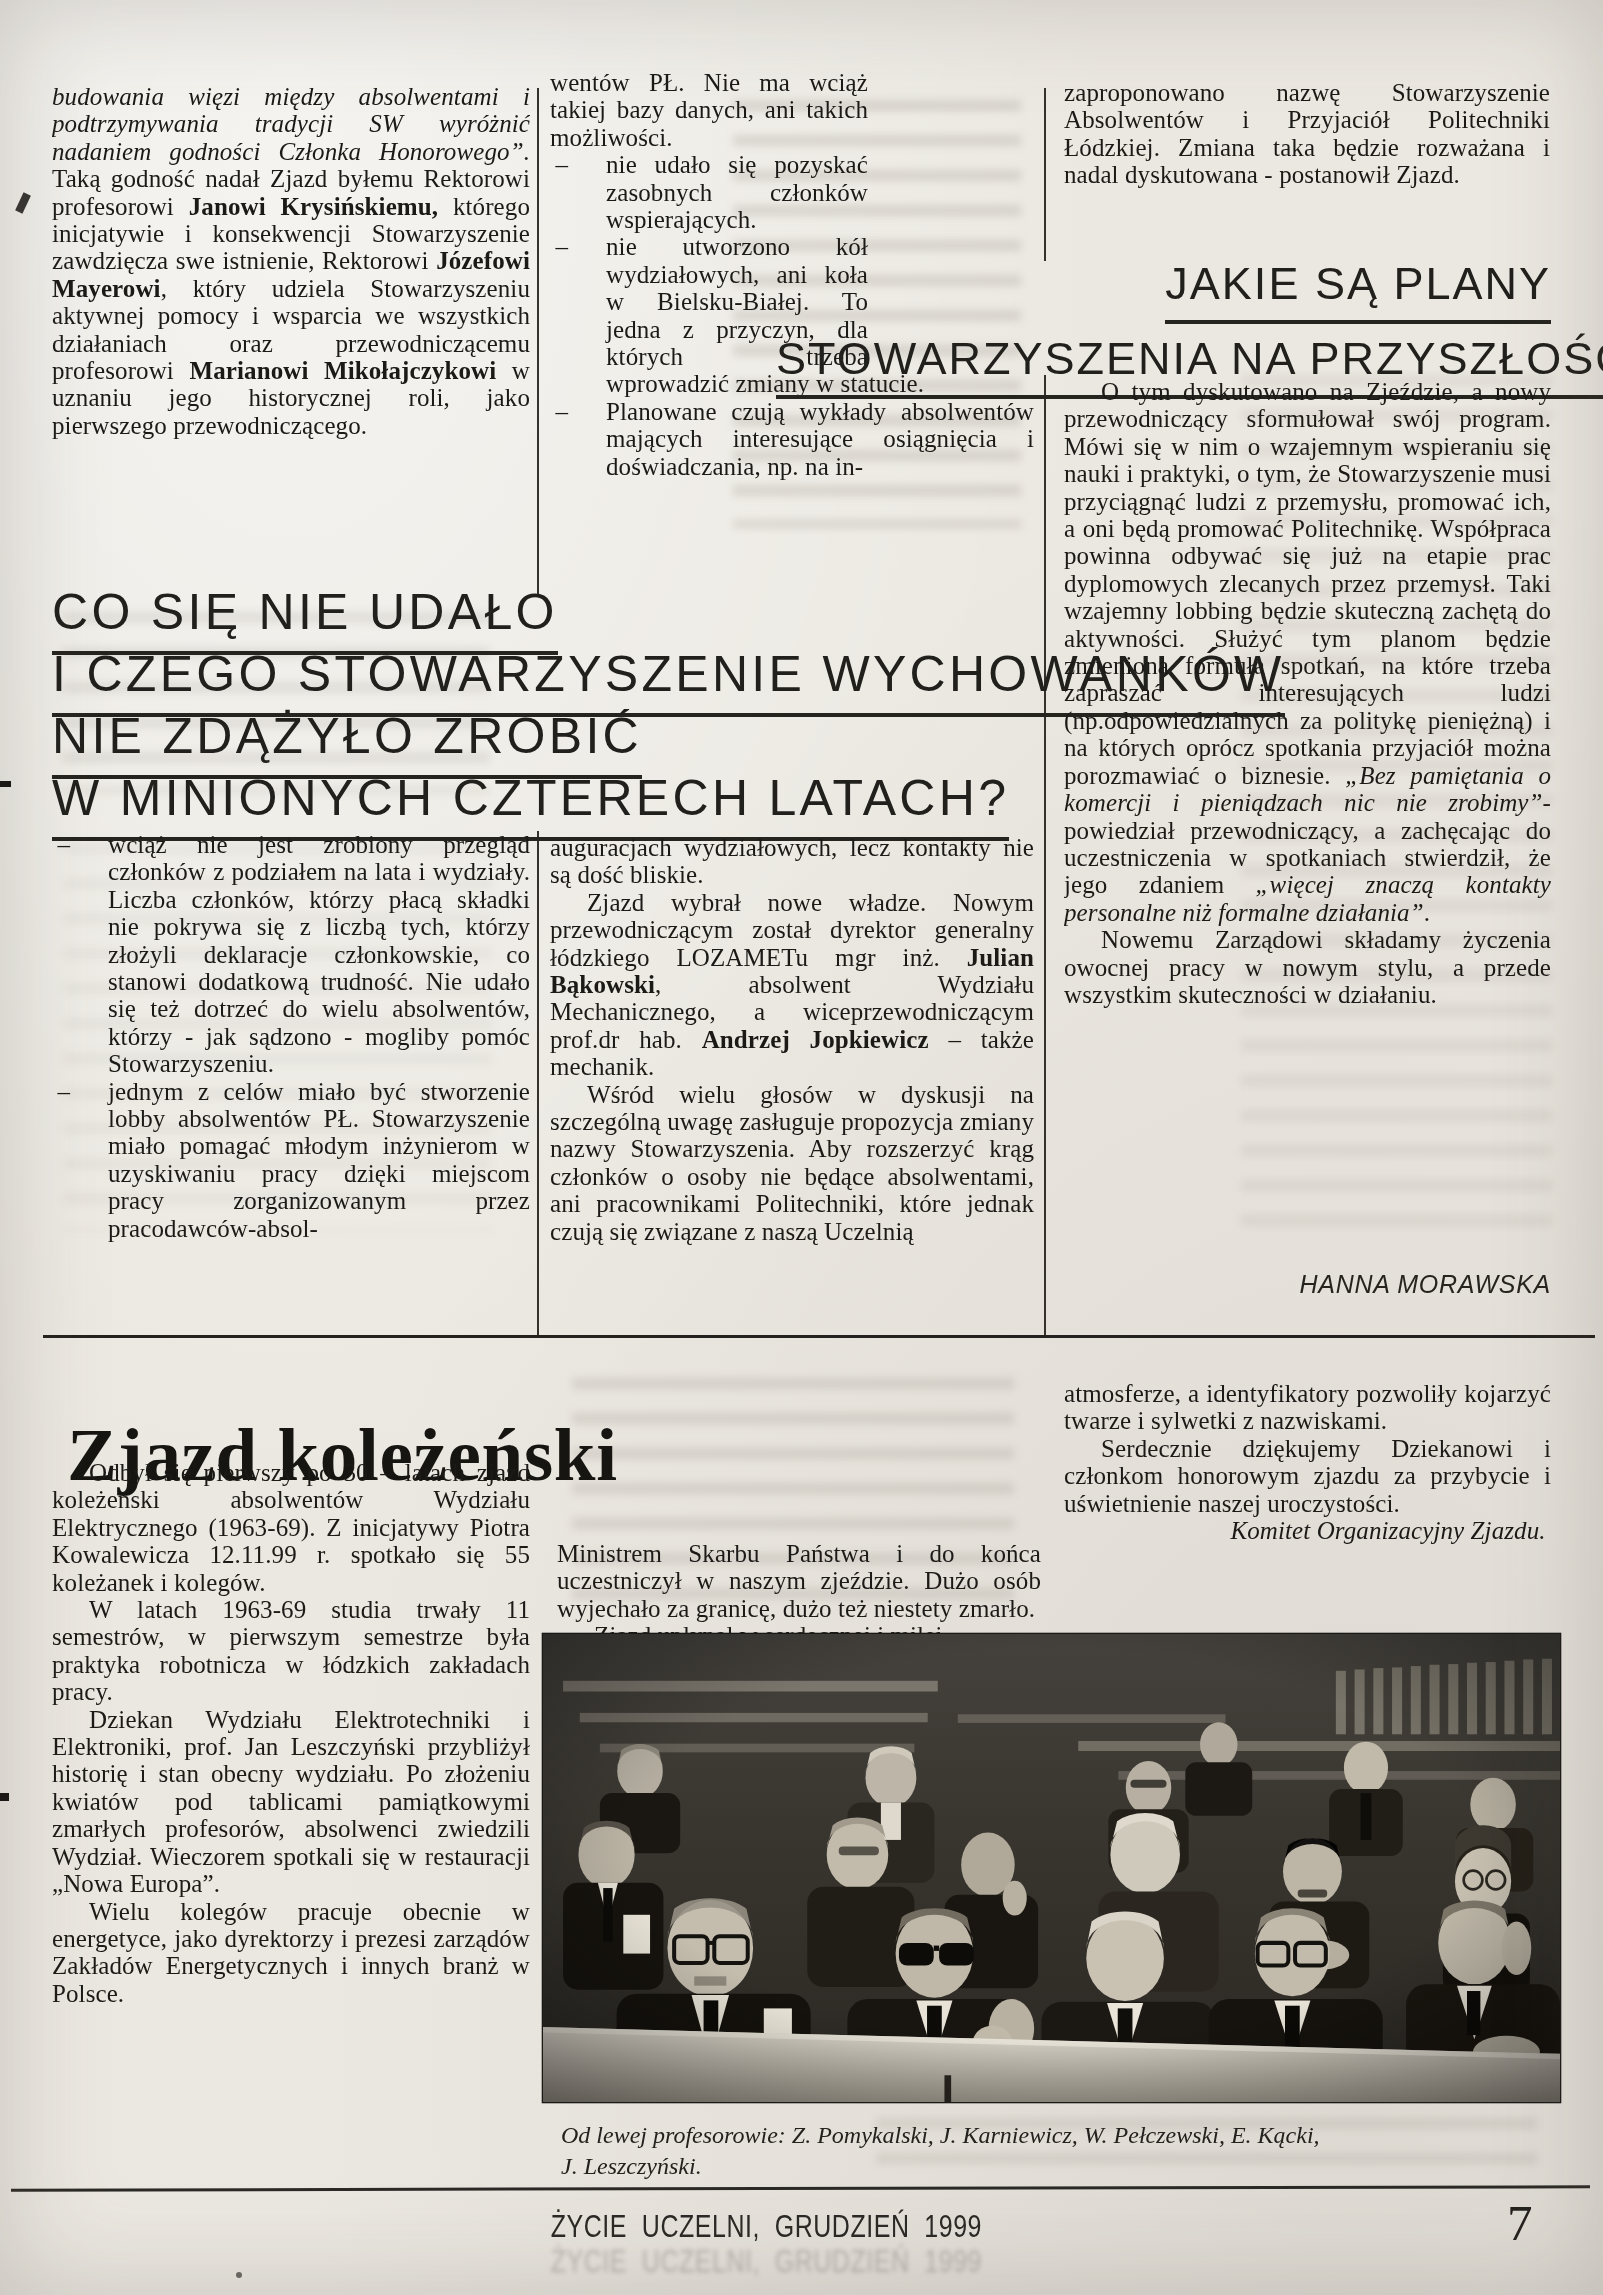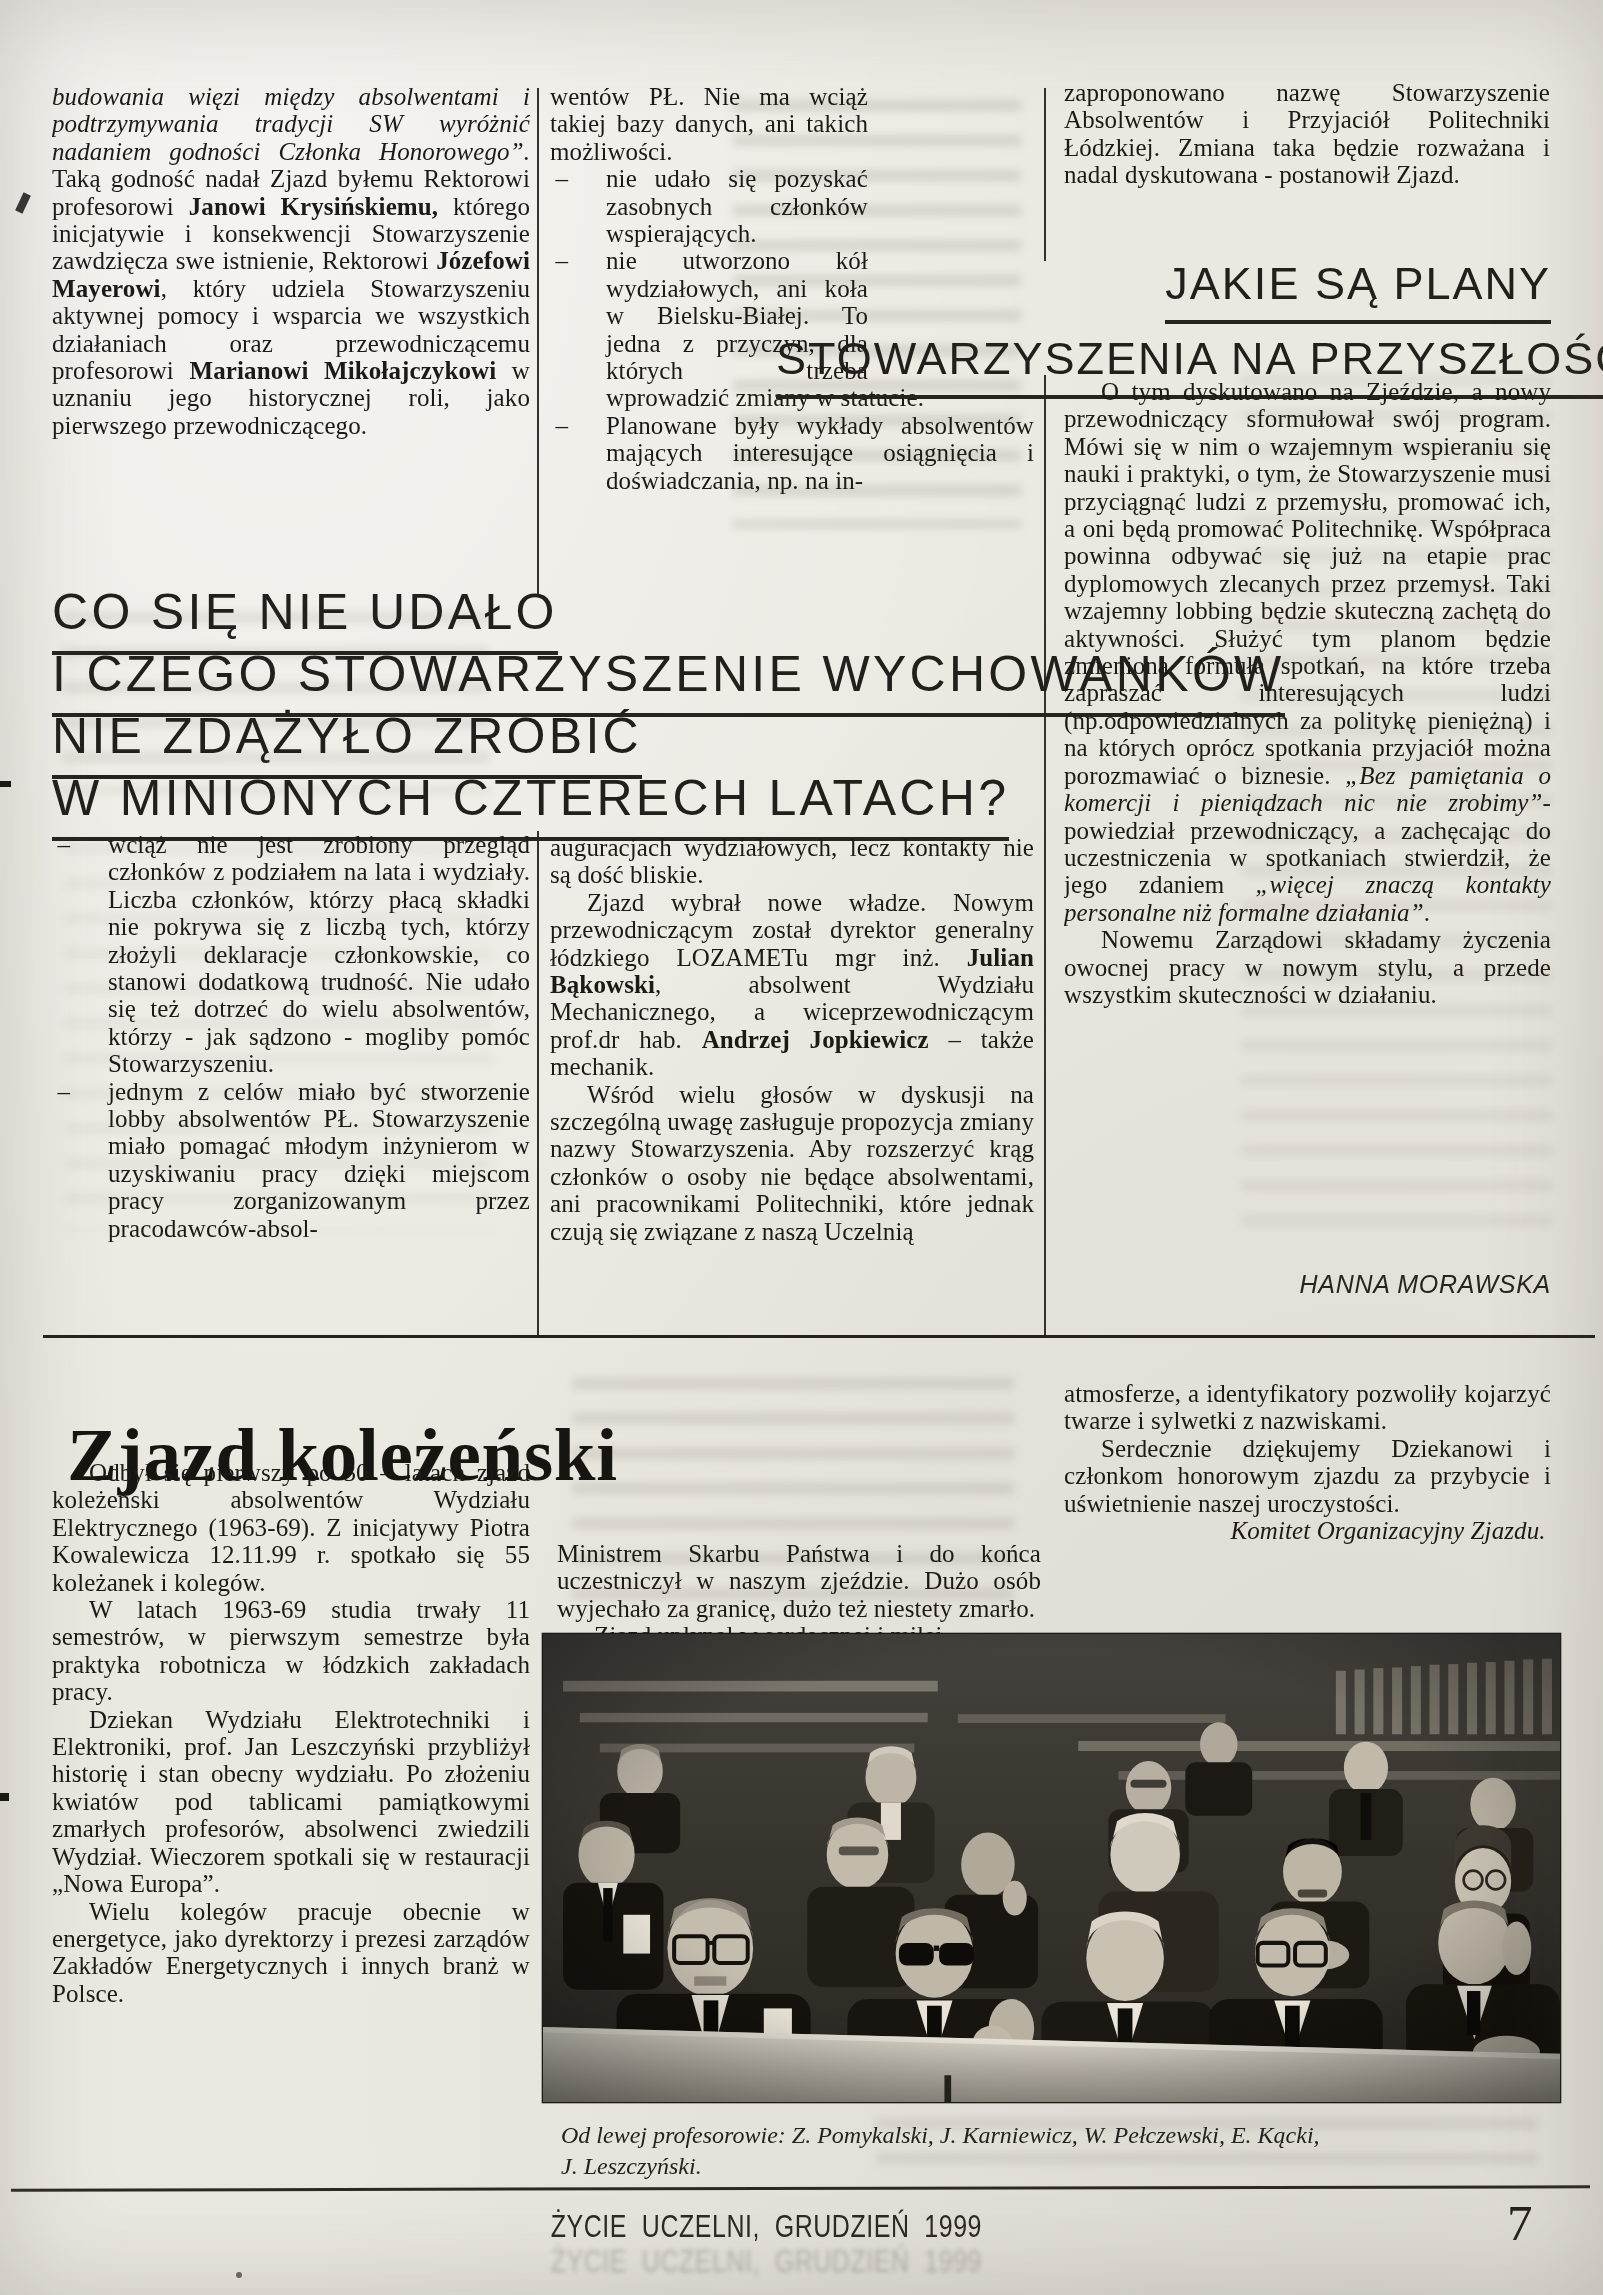--- a/index.html
+++ b/index.html
@@ -123,26 +123,26 @@
 
   <div class="vline" style="left:537px;top:88px;height:508px;"></div>
   <div class="vline" style="left:537px;top:831px;height:504px;"></div>
   <div class="vline" style="left:1044px;top:88px;height:173px;"></div>
   <div class="vline" style="left:1044px;top:375px;height:960px;"></div>
 
   <div class="col" style="left:52px;top:83px;width:478px;height:506px;">
       <p class="flush"><span class="it">budowania więzi między absolwentami i podtrzymywania tradycji SW wyróżnić nadaniem godności Członka Honorowego”. </span><span>Taką godność nadał Zjazd byłemu Rektorowi profesorowi </span><span class="b">Janowi Krysińskiemu,</span><span> którego inicjatywie i konsekwencji Stowarzyszenie zawdzięcza swe istnienie, Rektorowi </span><span class="b">Józefowi Mayerowi</span><span>, który udziela Stowarzyszeniu aktywnej pomocy i wsparcia we wszystkich działaniach oraz przewodniczącemu profesorowi </span><span class="b">Marianowi Mikołajczykowi</span><span> w uznaniu jego historycznej roli, jako pierwszego przewodniczącego.</span></p>
     </div>
 
-  <div class="col" style="left:550px;top:83px;width:484px;height:510px;font-family:Liberation Serif, serif;">
+  <div class="col" style="left:550px;top:69px;width:484px;height:510px;font-family:Liberation Serif, serif;">
     <div class="intrude"></div>
   <p class="flush"><span>wentów PŁ. Nie ma wciąż takiej bazy danych, ani takich możliwości.</span></p>
       <p class="bullet"><span>nie udało się pozyskać zasobnych członków wspierających.</span></p>
       <p class="bullet"><span>nie utworzono kół wydziałowych, ani koła w Bielsku-Białej. To jedna z przyczyn, dla których trzeba wprowadzić zmiany w statucie.</span></p>
-      <p class="bullet"><span>Planowane były wykłady absolwentów mających interesujące osiągnięcia i doświadczania, np. na in-</span></p>
+      <p class="bullet"><span>Planowane czują wykłady absolwentów mających interesujące osiągnięcia i doświadczania, np. na in-</span></p>
     </div>
 
   <div class="col" style="left:1064px;top:79px;width:486px;height:167px;">
       <p class="flush"><span>zaproponowano nazwę Stowarzyszenie Absolwentów i Przyjaciół Politechniki Łódzkiej. Zmiana taka będzie rozważana i nadal dyskutowana - postanowił Zjazd.</span></p>
     </div>
 
   <div class="headline headline-mid">
       <div class="hline"><span class="hl">JAKIE SĄ PLANY</span></div>
       <div class="hline"><span class="hl">STOWARZYSZENIA NA PRZYSZŁOŚĆ?</span></div>
     </div>

